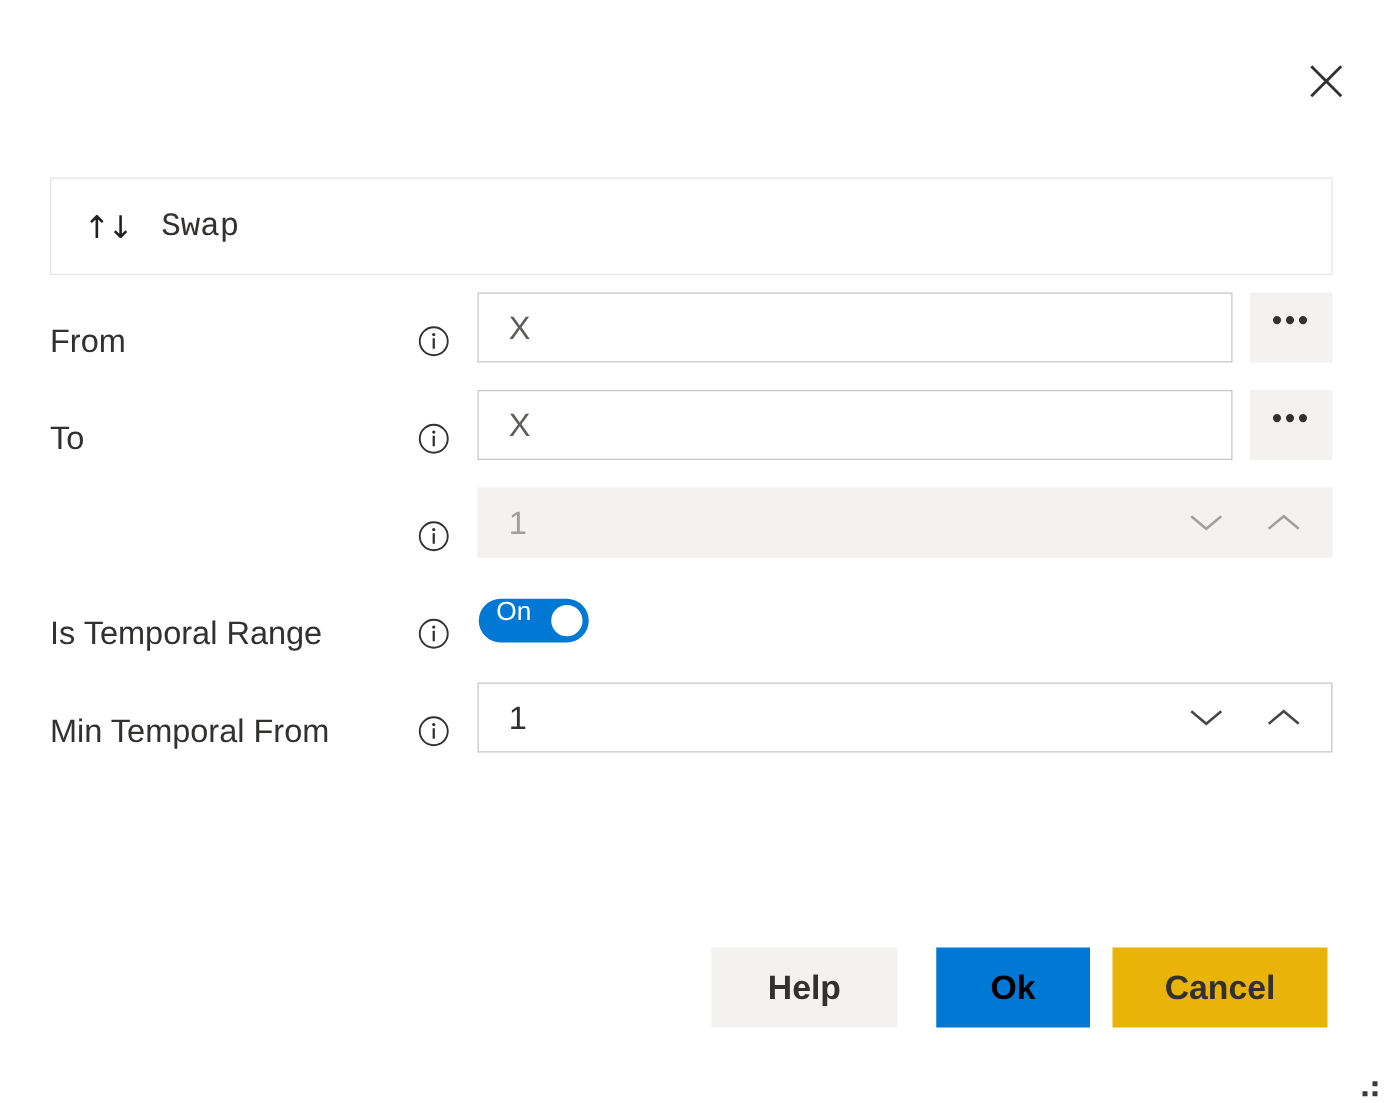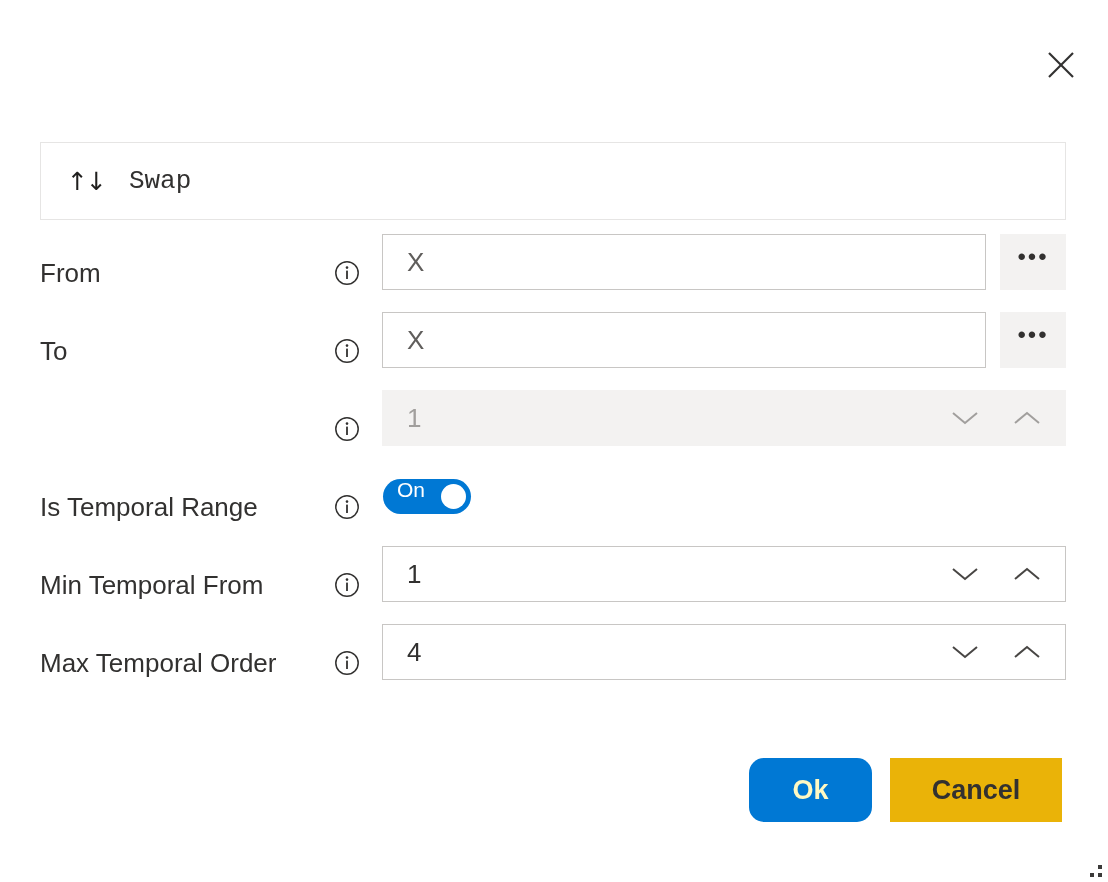--- a/index.html
+++ b/index.html
@@ -243,22 +243,21 @@
   .btn-help {
     left: 569px;
     width: 149px;
     background: #f3f2f1;
     color: #323130;
   }
   .btn-ok {
     left: 749px;
     width: 123px;
     background: #0078d4;
-    color: #fef9c3;
-    border-radius: 15px;
+    color: #000000;
   }
   .btn-cancel {
     left: 890px;
     width: 172px;
     background: #eab308;
     color: #323130;
   }
 
   
   .resize-grip {
@@ -391,47 +390,25 @@
           </svg>
         </span>
         <span class="spin-btn spin-up">
           <svg width="30" height="18" viewBox="0 0 30 18" aria-hidden="true">
             <polyline points="3,14 15,4 27,14" fill="none" stroke="#484644" stroke-width="2"></polyline>
           </svg>
         </span>
       </div>
     </div>
 
-    <div class="row">
-      <div class="row-label">Max Temporal Order</div>
-      <span class="info-icon">
-        <svg width="26" height="26" viewBox="0 0 26 26" aria-hidden="true">
-          <circle cx="13" cy="13" r="11.2" fill="none" stroke="#323130" stroke-width="1.5"></circle>
-          <circle cx="13" cy="7.6" r="1.3" fill="#323130"></circle>
-          <rect x="12.1" y="10.6" width="1.8" height="8.4" fill="#323130"></rect>
-        </svg>
-      </span>
-      <div class="spinner">
-        <span class="field-value">4</span>
-        <span class="spin-btn spin-down">
-          <svg width="30" height="18" viewBox="0 0 30 18" aria-hidden="true">
-            <polyline points="3,4 15,14 27,4" fill="none" stroke="#484644" stroke-width="2"></polyline>
-          </svg>
-        </span>
-        <span class="spin-btn spin-up">
-          <svg width="30" height="18" viewBox="0 0 30 18" aria-hidden="true">
-            <polyline points="3,14 15,4 27,14" fill="none" stroke="#484644" stroke-width="2"></polyline>
-          </svg>
-        </span>
-      </div>
-    </div>
 
   </div>
 
   <div class="footer">
+    <div class="btn btn-help">Help</div>
     <div class="btn btn-ok">Ok</div>
     <div class="btn btn-cancel">Cancel</div>
   </div>
 
   <div class="resize-grip">
     <i class="g1"></i>
     <i class="g2"></i>
     <i class="g3"></i>
   </div>
 

